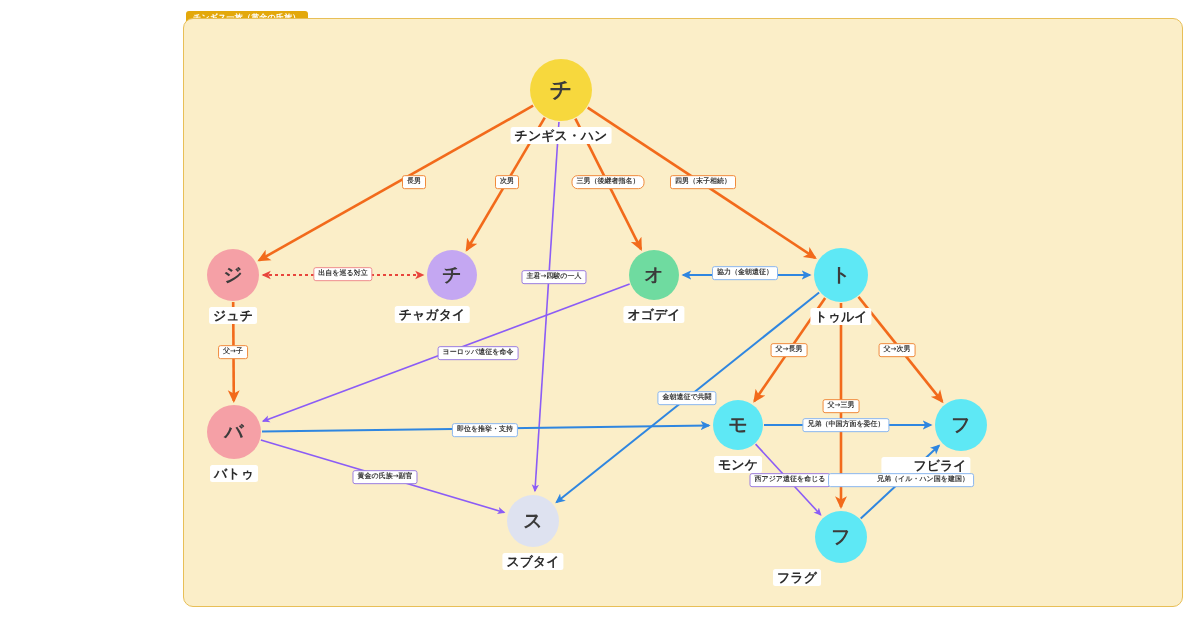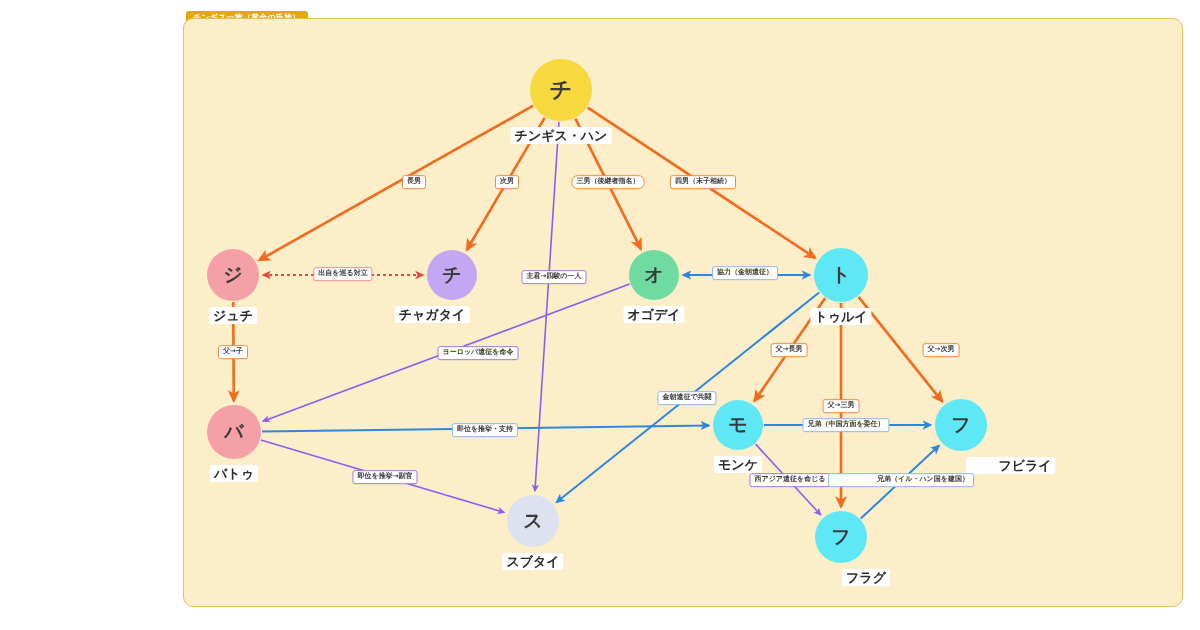--- a/index.html
+++ b/index.html
@@ -108,40 +108,40 @@
       <div class="node-caption" style="left: 432px; top: 306px;">チャガタイ</div>
       <div class="node" style="left: 654px; top: 275px; width: 50px; height: 50px; background: rgb(111, 219, 160); font-size: 19px;">オ</div>
       <div class="node-caption" style="left: 654px; top: 306px;">オゴデイ</div>
       <div class="node" style="left: 841px; top: 275px; width: 54px; height: 54px; background: rgb(94, 232, 245); font-size: 19px;">ト</div>
       <div class="node-caption" style="left: 841px; top: 308px;">トゥルイ</div>
       <div class="node" style="left: 234px; top: 432px; width: 54px; height: 54px; background: rgb(245, 160, 166); font-size: 19px;">バ</div>
       <div class="node-caption" style="left: 234px; top: 465px;">バトゥ</div>
       <div class="node" style="left: 738px; top: 425px; width: 50px; height: 50px; background: rgb(94, 232, 245); font-size: 19px;">モ</div>
       <div class="node-caption" style="left: 738px; top: 456px;">モンケ</div>
       <div class="node" style="left: 961px; top: 425px; width: 52px; height: 52px; background: rgb(94, 232, 245); font-size: 19px;">フ</div>
-      <div class="node-caption" style="left: 1011px; top: 457px; padding-left: 32px;">フビライ</div>
+      <div class="node-caption" style="left: 926px; top: 457px; padding-left: 32px;">フビライ</div>
       <div class="node" style="left: 533px; top: 521px; width: 52px; height: 52px; background: rgb(222, 226, 240); font-size: 19px;">ス</div>
       <div class="node-caption" style="left: 533px; top: 553px;">スブタイ</div>
       <div class="node" style="left: 841px; top: 537px; width: 52px; height: 52px; background: rgb(94, 232, 245); font-size: 19px;">フ</div>
-      <div class="node-caption" style="left: 866px; top: 569px;">フラグ</div>
+      <div class="node-caption" style="left: 797px; top: 569px;">フラグ</div>
     </div>
   <div id="label-layer">
       <div class="elabel el-orange" style="left: 399px; top: 182px; margin-left: 15px;">長男</div>
       <div class="elabel el-orange" style="left: 507px; top: 182px;">次男</div>
       <div class="elabel el-orange" style="left: 608px; top: 182px; border-radius: 6px;">三男（後継者指名）</div>
       <div class="elabel el-orange" style="left: 703px; top: 182px;">四男（末子相続）</div>
       <div class="elabel el-purple" style="left: 554px; top: 277px;">主君→四駿の一人</div>
       <div class="elabel el-red" style="left: 343px; top: 274px;">出自を巡る対立</div>
       <div class="elabel el-blue" style="left: 745px; top: 273px;">協力（金朝遠征）</div>
       <div class="elabel el-orange" style="left: 233px; top: 352px;">父→子</div>
       <div class="elabel el-purple" style="left: 443px; top: 353px; margin-left: 35px;">ヨーロッパ遠征を命令</div>
       <div class="elabel el-blue" style="left: 485px; top: 430px;">即位を推挙・支持</div>
-      <div class="elabel el-purple" style="left: 385px; top: 477px;">即位を推挙→副官</div>
+      <div class="elabel el-purple" style="left: 385px; top: 477px;">黄金の氏族→副官</div>
       <div class="elabel el-blue" style="left: 687px; top: 398px;">金朝遠征で共闘</div>
       <div class="elabel el-orange" style="left: 789px; top: 350px;">父→長男</div>
-      <div class="elabel el-orange" style="left: 897px; top: 350px; margin-left: 44px;">父→次男</div>
+      <div class="elabel el-orange" style="left: 897px; top: 350px;">父→次男</div>
       <div class="elabel el-orange" style="left: 841px; top: 406px;">父→三男</div>
       <div class="elabel el-blue" style="left: 846px; top: 425px;">兄弟（中国方面を委任）</div>
       <div class="elabel el-purple" style="left: 790px; top: 480px;">西アジア遠征を命じる</div>
       <div class="elabel el-blue" style="left: 901px; top: 480px; padding-left: 48px;">兄弟（イル・ハン国を建国）</div>
     </div>
 
 </div>
 
 </body></html>

